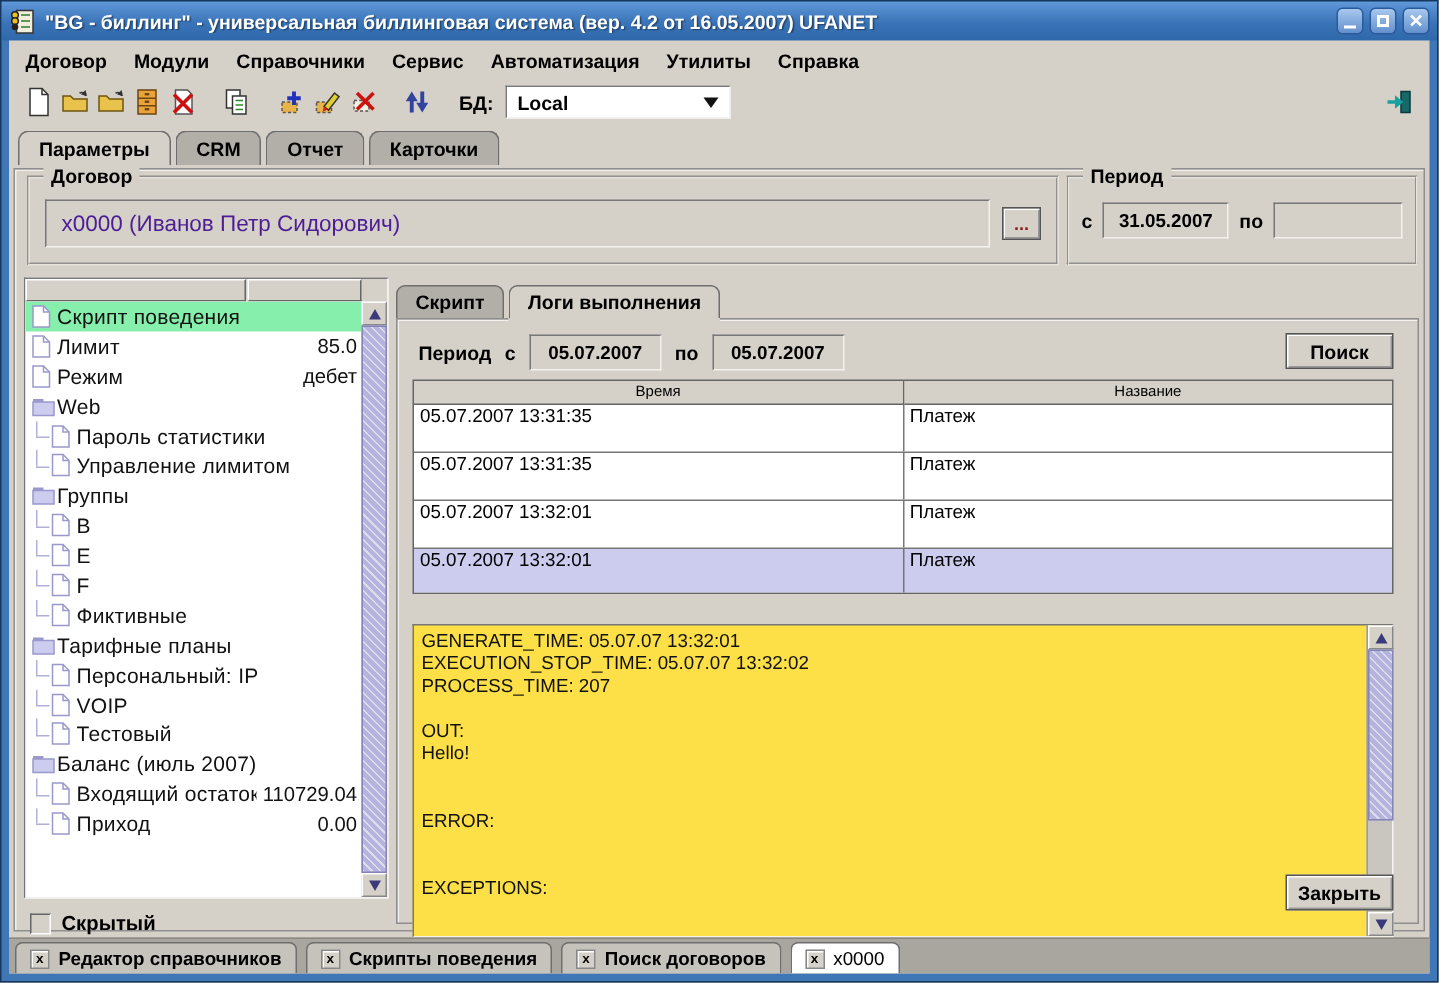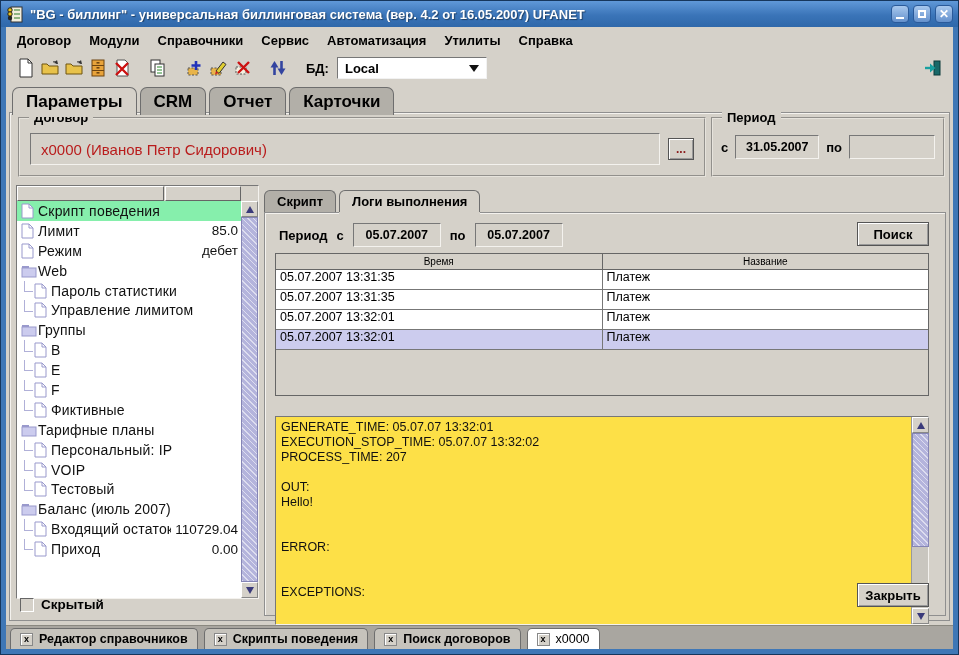--- a/index.html
+++ b/index.html
@@ -32,35 +32,35 @@
   .sp{width:12px;flex-shrink:0;}
   .db-label{font-weight:bold;font-size:13px;margin:0 8px 0 16px;}
   .db-select{width:150px;height:22px;background:#fff;border:1px solid;border-color:#777 #f2f2f2 #f2f2f2 #777;
     display:flex;align-items:center;padding:0 7px;font-weight:bold;font-size:13px;}
   .dd-arrow{margin-left:auto;width:0;height:0;border-left:5px solid transparent;border-right:5px solid transparent;
     border-top:7px solid #111;}
   .exit-wrap{margin-left:auto;}
 
   
   .tabstrip{position:absolute;left:6px;top:60px;display:flex;z-index:3;}
-  .mtab{font-weight:bold;font-size:17px;padding:4px 13px 3px;border:1px solid #6e6e6e;border-bottom:none;
+  .mtab{font-weight:bold;font-size:13px;padding:4px 13px 3px;border:1px solid #6e6e6e;border-bottom:none;
     border-radius:7px 7px 0 0;background:#b2afa8;margin-right:3px;}
   .mtab.active{background:#d5d1c9;box-shadow:0 2px 0 #d5d1c9;}
 
   .content{position:absolute;left:3px;right:3px;top:85px;bottom:28px;background:#d5d1c9;
     border:1px solid #8f8f8f;box-shadow:inset 1px 1px 0 #f4f2ee;}
 
   
   .gbox{position:absolute;border:2px groove #e6e3dc;}
   .gbox .legend{position:absolute;top:-9px;left:9px;background:#d5d1c9;padding:0 5px;font-weight:bold;font-size:13px;}
   #fs-contract{left:8px;top:4px;width:688px;height:60px;}
   #fs-period{left:701px;top:4px;width:234px;height:60px;}
   .contract-field{position:absolute;left:10px;top:14px;right:44px;height:32px;background:#d5d1c9;
     border:1px solid;border-color:#777 #f4f2ee #f4f2ee #777;display:flex;align-items:center;
-    padding:0 10px;font-size:15px;color:#b91c1c;}
+    padding:0 10px;font-size:15px;color:#4c1d95;}
   .browse-btn{position:absolute;right:10px;top:19px;width:26px;height:22px;background:#d5d1c9;
     border:1px solid #555;box-shadow:inset 1px 1px 0 #fff,inset -1px -1px 0 #999;
     color:#8b1a1a;font-weight:bold;font-size:12px;display:flex;align-items:center;justify-content:center;}
   .prow{position:absolute;left:8px;top:16px;right:8px;display:flex;align-items:center;gap:7px;}
   .plabel{font-weight:bold;font-size:13px;}
   .date-field{height:24px;background:#d5d1c9;border:1px solid;border-color:#777 #f4f2ee #f4f2ee #777;
     display:flex;align-items:center;justify-content:center;font-weight:bold;font-size:12.5px;}
   .w84{width:84px;} .w92{width:92px;flex:1;}
 
   
@@ -81,21 +81,21 @@
   .tree-scroll{position:absolute;right:0;top:15px;bottom:0;width:17px;background:#c9c6bf;}
   .sb-btn{position:absolute;left:0;width:17px;height:16px;background:#d5d1c9;
     border:1px solid;border-color:#fff #888 #888 #fff;display:flex;align-items:center;justify-content:center;}
   .sb-top{top:0;} .sb-bot{bottom:0;}
   .arr-up{width:0;height:0;border-left:4px solid transparent;border-right:4px solid transparent;border-bottom:7px solid #3a3a7a;}
   .arr-dn{width:0;height:0;border-left:4px solid transparent;border-right:4px solid transparent;border-top:7px solid #3a3a7a;}
   .sb-thumb{position:absolute;left:0;width:17px;background:#b4b4dc;border:1px solid #8585b5;
     background-image:repeating-linear-gradient(45deg,rgba(255,255,255,.55) 0 1px,transparent 1px 4px);}
   .tree-thumb{top:16px;bottom:16px;}
 
-  .hidden-row{position:absolute;left:10px;top:484px;display:flex;align-items:center;gap:7px;}
+  .hidden-row{position:absolute;left:10px;top:495px;display:flex;align-items:center;gap:7px;}
   .checkbox{width:14px;height:14px;background:#d5d1c9;border:1px solid;border-color:#666 #fff #fff #666;}
   .cb-label{font-weight:bold;font-size:13.5px;}
 
   
   .rp-tabs{position:absolute;left:254px;top:77px;display:flex;z-index:2;}
   .rtab{font-weight:bold;font-size:13px;padding:3px 12px;border:1px solid #6e6e6e;border-bottom:none;
     border-radius:6px 6px 0 0;margin-right:3px;background:#b2afa8;}
   .rtab.active{background:#d5d1c9;box-shadow:0 2px 0 #d5d1c9;}
   .rp-body{position:absolute;left:254px;top:99px;right:3px;bottom:4px;background:#d5d1c9;
     border:1px solid #8f8f8f;box-shadow:inset 1px 1px 0 #f4f2ee;}
@@ -105,21 +105,21 @@
     font-weight:bold;font-size:13px;display:flex;align-items:center;justify-content:center;}
   .search-btn{position:absolute;right:16px;top:9px;width:72px;height:24px;}
   .close-btn{position:absolute;right:16px;bottom:8px;width:72px;height:24px;}
 
   .log-table{position:absolute;left:10px;top:40px;right:16px;height:143px;border:1px solid #666;
     background:#d5d1c9;display:flex;flex-direction:column;overflow:hidden;}
   .lt-head{display:flex;height:16px;}
   .lt-h{flex:1;text-align:center;font-size:10px;line-height:15px;background:#d5d1c9;
     border-bottom:1px solid #666;}
   .lt-h:first-child{border-right:1px solid #666;}
-  .lt-row{display:flex;height:20px;background:#fff;border-bottom:1px solid #777;flex-shrink:0;}
+  .lt-row{display:flex;height:32px;background:#fff;border-bottom:1px solid #777;flex-shrink:0;}
   .lt-row.selected{background:#ccccee;}
   .lt-c{flex:1;font-size:12.5px;line-height:15px;padding:0 4px;white-space:nowrap;overflow:hidden;}
   .lt-c:first-child{border-right:1px solid #777;}
   .lt-fill{flex:1;background:#d5d1c9;}
 
   .log-view{position:absolute;left:10px;top:203px;right:16px;height:209px;background:#fde047;
     border:1px solid;border-color:#777 #f4f2ee #f4f2ee #777;}
   .log-lines{position:absolute;left:5px;top:3px;right:22px;bottom:2px;overflow:hidden;}
   .log-line{font-size:12.5px;line-height:15px;min-height:15px;white-space:pre;color:#111;}
   .log-scroll{position:absolute;right:0;top:0;bottom:0;width:17px;background:#c9c6bf;border-left:1px solid #999;}

